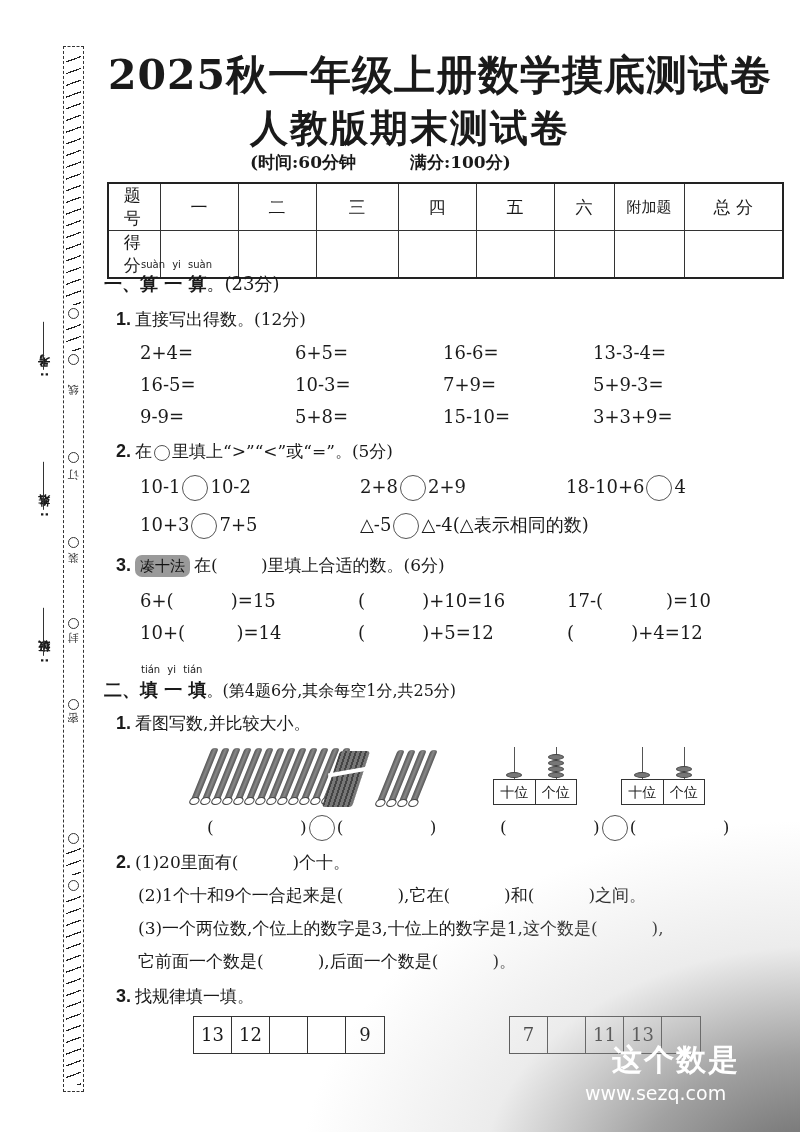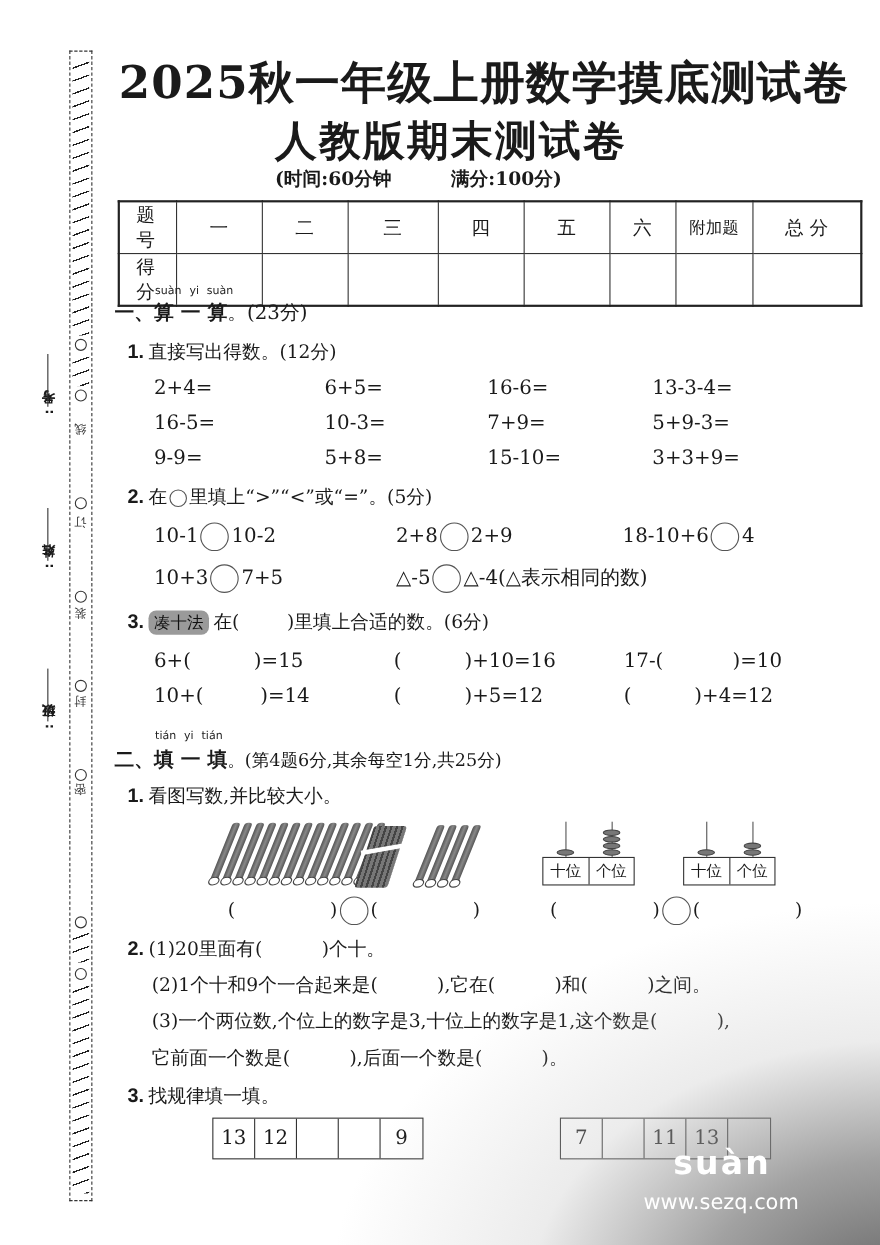--- a/index.html
+++ b/index.html
@@ -293,14 +293,14 @@
 </div>
 <div class="seq" style="left:509px;top:1016px;">
   <div>7</div>
   <div></div>
   <div>11</div>
   <div>13</div>
   <div></div>
 </div>
 
 <div class="shade"></div>
-<div class="watermark wm-cn">suàn</div>
+<div class="watermark wm-cn">这个数是</div>
 <div class="watermark wm-url">www.sezq.com</div>
 
 </body></html>

